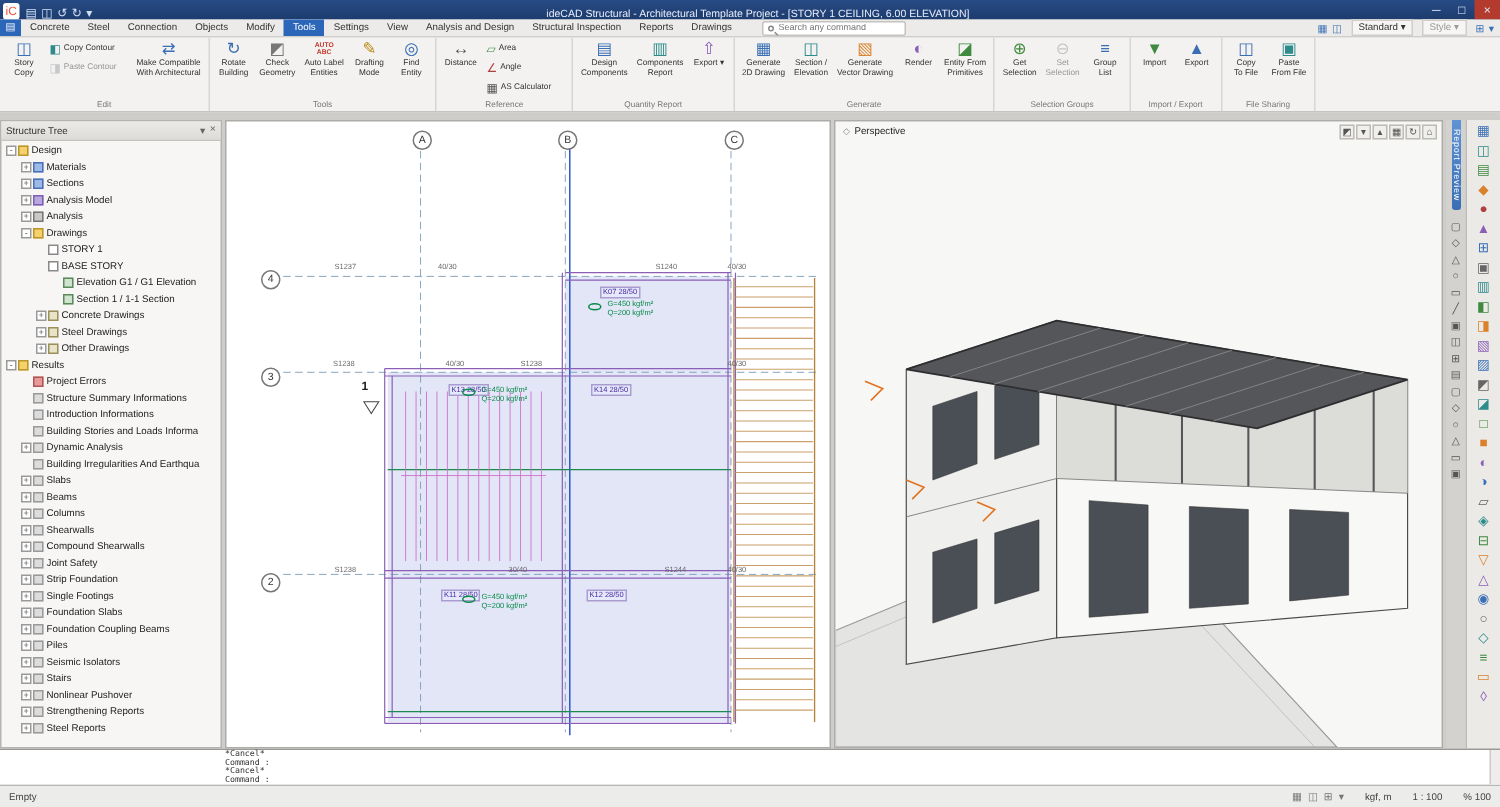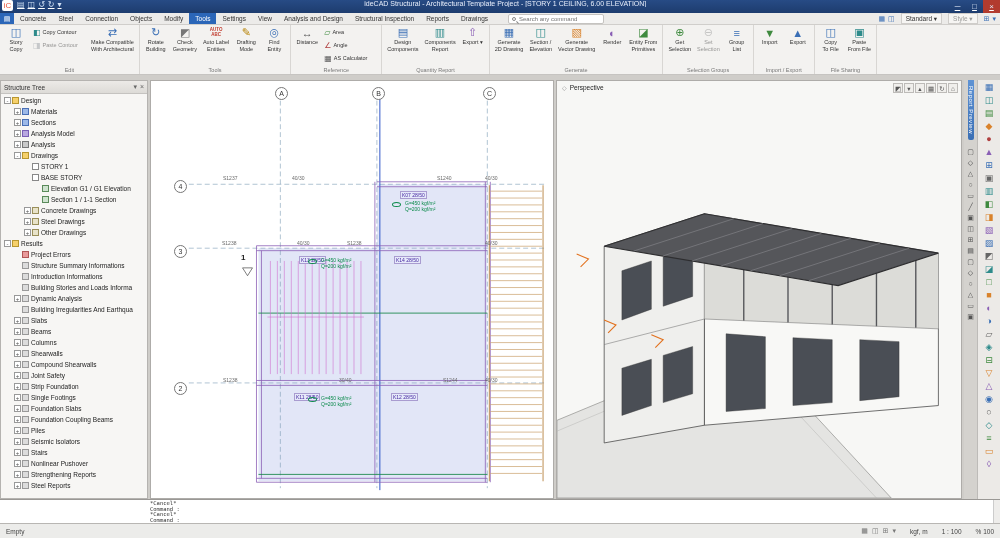--- a/index.html
+++ b/index.html
@@ -1,20 +1,20 @@
 <!DOCTYPE html>
 <html><head>
 <meta charset="utf-8">
 <style>
   *{margin:0;padding:0;box-sizing:border-box;font-family:"Liberation Sans","DejaVu Sans",sans-serif;}
   html,body{width:1000px;height:538px;overflow:hidden;background:#dcdad6;}
   .app{width:1000px;height:538px;display:flex;flex-direction:column;background:#dcdad6;}
 
   
-  .titlebar{height:13px;background:linear-gradient(#274b85,#1d3c6e);display:flex;align-items:flex-start;color:#fff;flex:0 0 auto;text-decoration:underline;}
+  .titlebar{height:13px;background:linear-gradient(#274b85,#1d3c6e);display:flex;align-items:flex-end;color:#fff;flex:0 0 auto;}
   .logo{width:11px;height:11px;margin-left:2px;font-size:8px;line-height:11px;text-align:center;color:#e8563c;background:#fff;border-radius:2px;}
   .tb-icons{display:flex;margin-left:4px;gap:3px;}
   .tb-icons span{font-size:8px;color:#cfe0f5;cursor:default;}
   .tb-title{flex:1;text-align:center;font-size:7px;color:#e8eefb;white-space:nowrap;overflow:hidden;}
   .tb-win{display:flex;height:13px;}
   .tb-win span{width:17px;text-align:center;font-size:8px;line-height:13px;color:#dfe8f7;}
   .tb-win span:last-child{background:#b23b2e;}
 
   
   .tabrow{height:12px;background:#ecebe9;display:flex;align-items:stretch;border-bottom:1px solid #d0cecb;flex:0 0 auto;}

